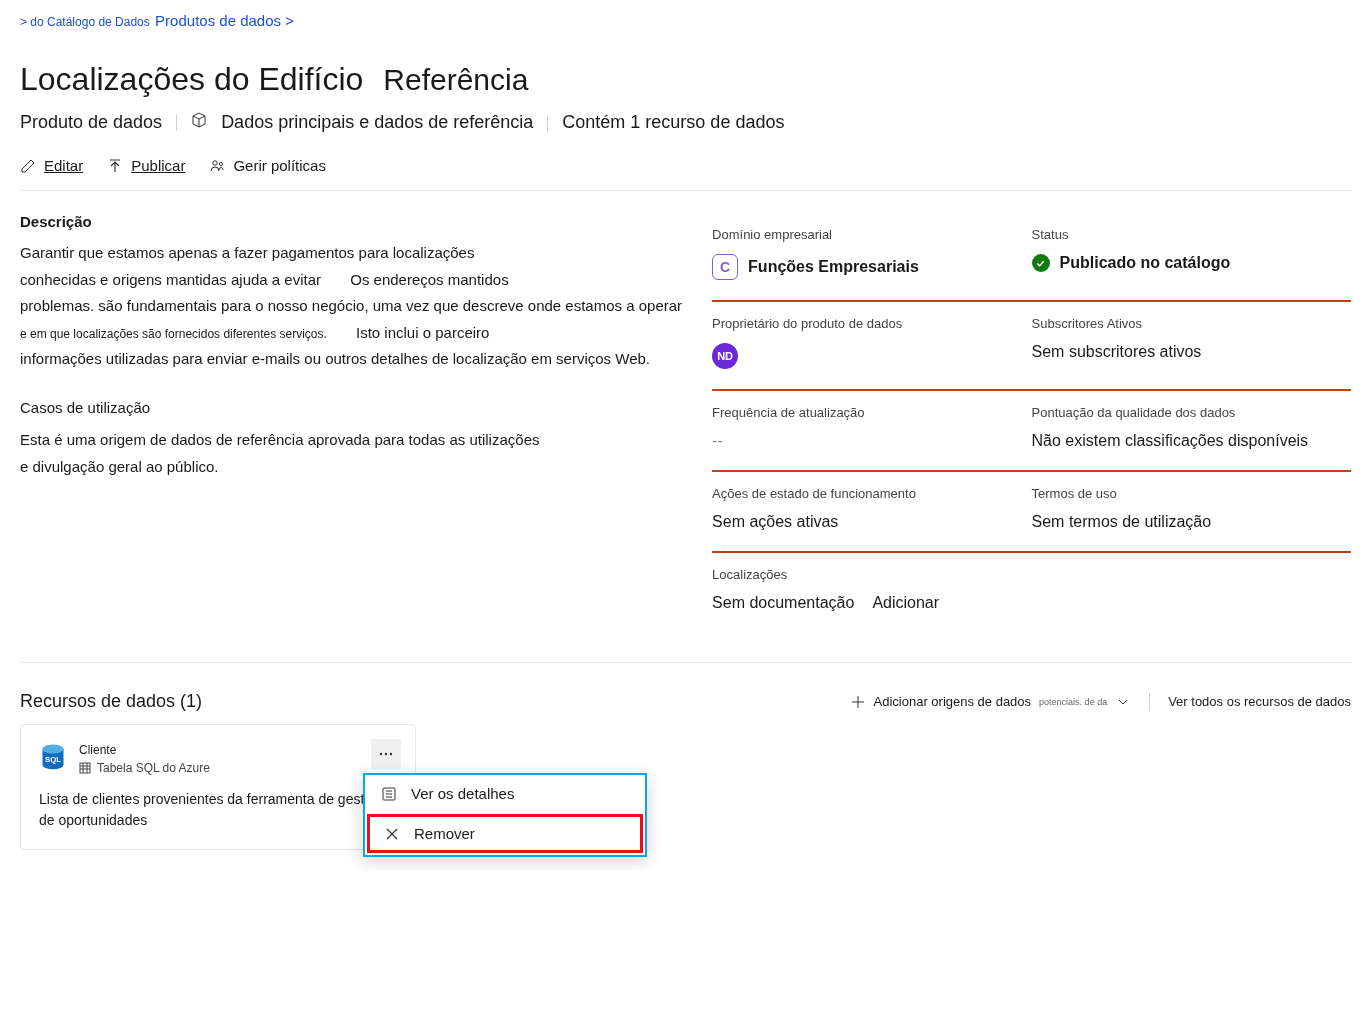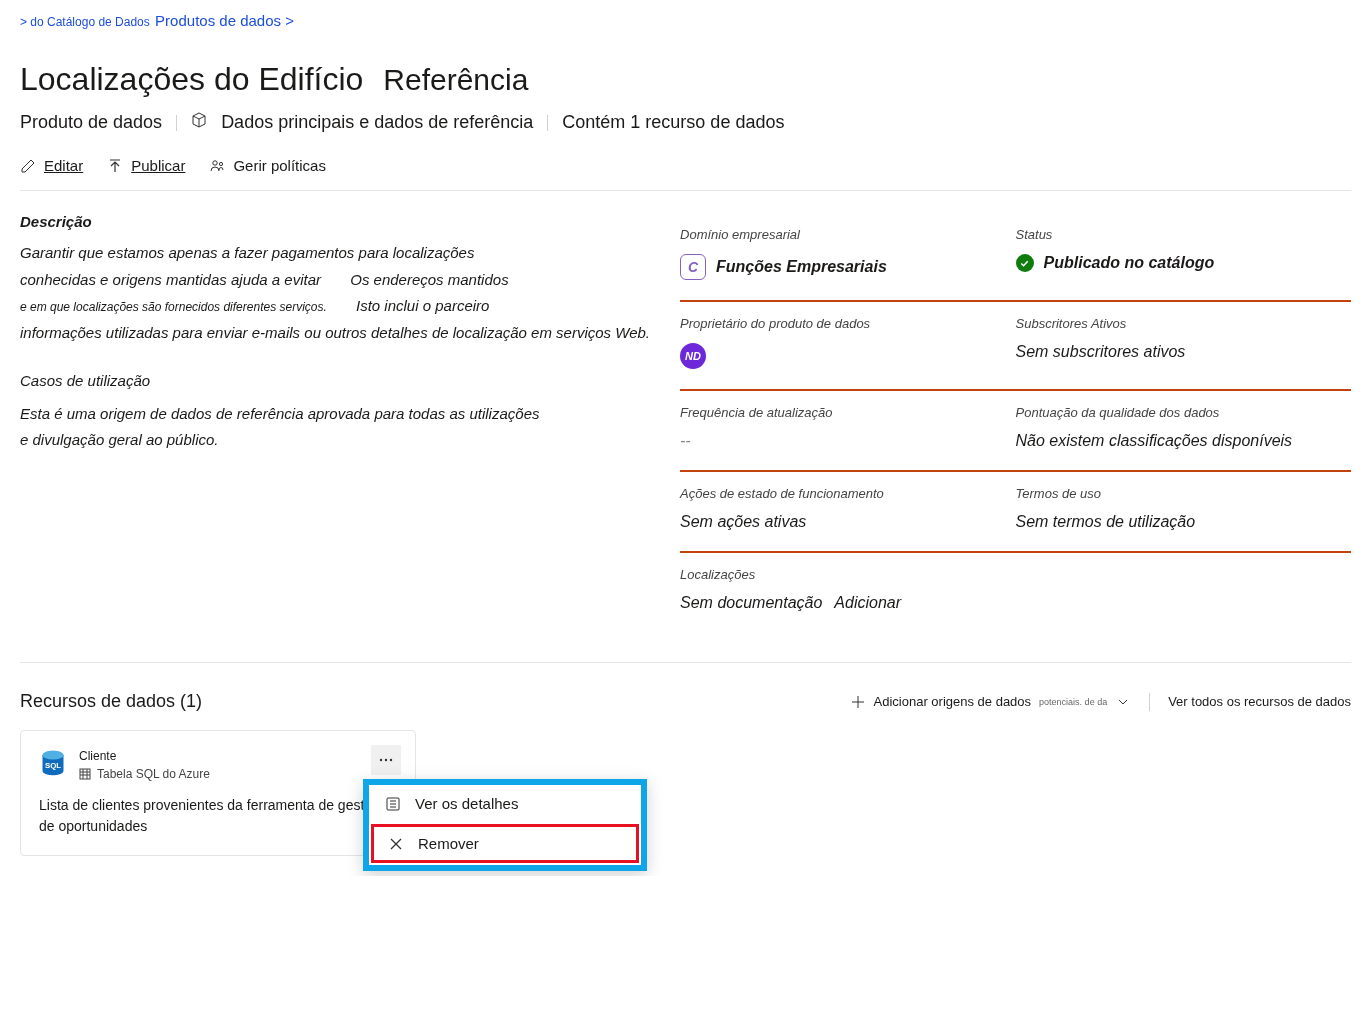--- a/index.html
+++ b/index.html
@@ -61,21 +61,20 @@
       text-decoration: underline;
       text-decoration-color: transparent;
     }
     .action-btn span.lbl { text-decoration: underline; }
     .action-btn.nounder span.lbl { text-decoration: none; }
     .icon16 { width: 16px; height: 16px; flex-shrink: 0; }
 
     .body-cols {
       display: flex;
       gap: 30px;
-      font-style: italic;
     }
     .left-col { flex: 0 0 600px; }
     .right-col { flex: 1; }
 
     .sec-title {
       font-weight: 600;
       font-size: 15px;
       margin-bottom: 12px;
     }
     .desc-line { font-size: 15px; margin-bottom: 4px; line-height: 1.5; }
@@ -130,33 +129,33 @@
       color: #fff;
       display: flex;
       align-items: center;
       justify-content: center;
       font-size: 11px;
       font-weight: 600;
     }
     .add-link {
       color: #1b1a19;
       cursor: pointer;
-      margin-left: 2px;
+      margin-left: 8px;
     }
     .body-divider {
       border-top: 1px solid #e5e5e5;
       margin-top: 30px;
     }
 
     .resources-header {
       display: flex;
       align-items: center;
       justify-content: space-between;
       margin-top: 28px;
-      margin-bottom: 18px;
+      margin-bottom: 12px;
     }
     .resources-title { font-size: 18px; }
     .resources-actions {
       display: flex;
       align-items: center;
       gap: 18px;
       font-size: 13px;
     }
     .add-res {
       display: flex;
@@ -206,21 +205,21 @@
       cursor: pointer;
     }
 
     .context-menu {
       position: absolute;
       top: 48px;
       right: -232px;
       width: 284px;
       background: #fff;
       box-shadow: 0 4px 16px rgba(0,0,0,0.18);
-      border: 6px solid #0ea5e9;
+      border: 2px solid #0ea5e9;
       z-index: 10;
     }
     .menu-item {
       display: flex;
       align-items: center;
       gap: 14px;
       padding: 10px 16px;
       cursor: pointer;
       font-size: 15px;
     }
@@ -284,20 +283,21 @@
 <div class="body-cols">
   <div class="left-col">
     <div class="sec-title">Descrição</div>
     <div class="desc-block">
       <div class="desc-line">Garantir que estamos apenas a fazer pagamentos para localizações</div>
       <div class="desc-line">
         <span>conhecidas e origens mantidas ajuda a evitar</span>
         &nbsp;&nbsp;&nbsp;&nbsp;&nbsp;
         <span>Os endereços mantidos</span>
       </div>
+      <div class="desc-line" style="white-space:nowrap;">problemas. são fundamentais para o nosso negócio, uma vez que descreve onde estamos a operar</div>
       <div class="desc-line">
         <span class="desc-small">e em que localizações são fornecidos diferentes serviços.</span>
         &nbsp;&nbsp;&nbsp;&nbsp;&nbsp;
         <span>Isto inclui o parceiro</span>
       </div>
       <div class="desc-line" style="white-space:nowrap;">informações utilizadas para enviar e-mails ou outros detalhes de localização em serviços Web.</div>
     </div>
     <div class="desc-line" style="margin-bottom:10px;">Casos de utilização</div>
     <div class="desc-line">Esta é uma origem de dados de referência aprovada para todas as utilizações</div>
     <div class="desc-line">e divulgação geral ao público.</div>

